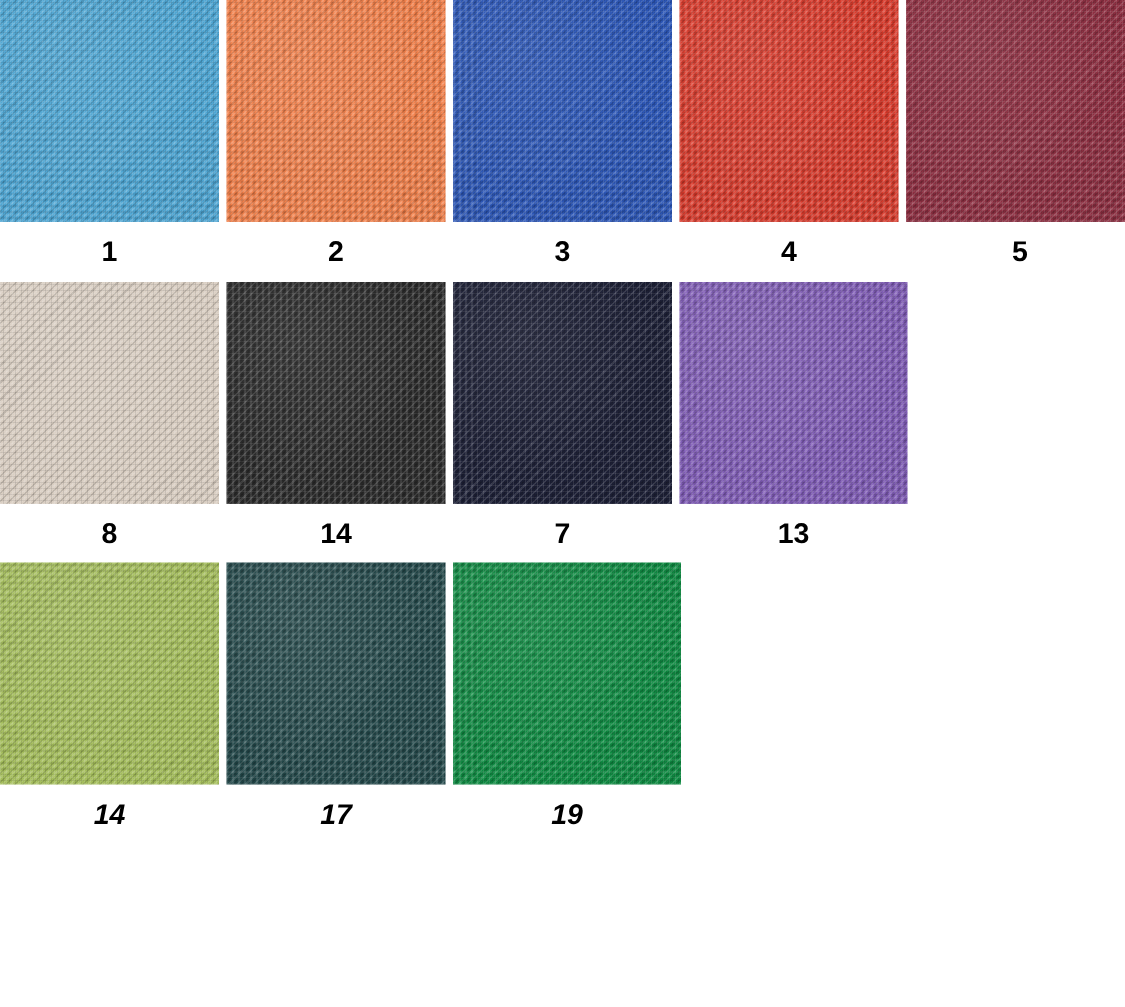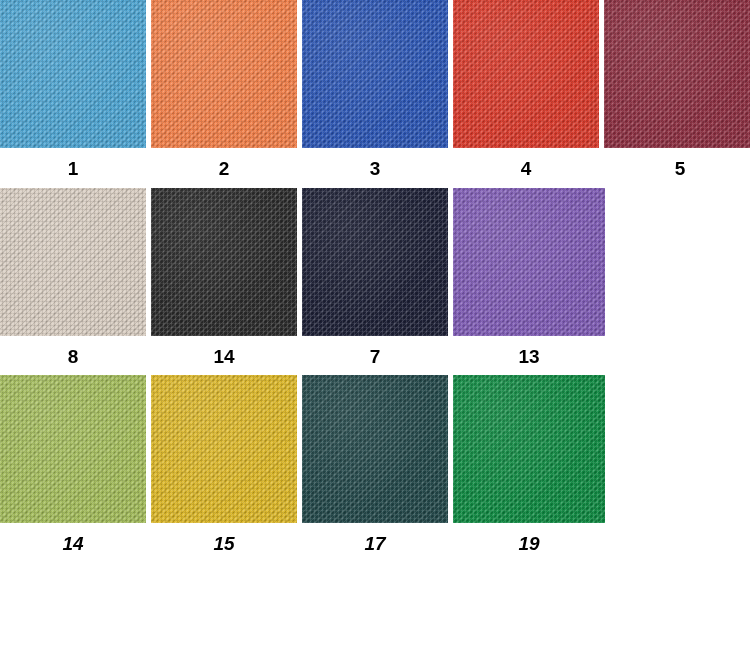--- a/index.html
+++ b/index.html
@@ -182,24 +182,20 @@
       <span class="swatch-label">13</span>
     </div>
   </div>
 
   <div class="swatch-row row-2">
     <div class="swatch-cell">
       <div class="swatch-chip" style="--c:#a4bd5c;"></div>
       <span class="swatch-label">14</span>
     </div>
     <div class="swatch-cell">
-      <div class="swatch-chip" style="--c:#ddb828;"></div>
-      <span class="swatch-label">15</span>
-    </div>
-    <div class="swatch-cell">
       <div class="swatch-chip" style="--c:#23484a;"></div>
       <span class="swatch-label">17</span>
     </div>
     <div class="swatch-cell">
       <div class="swatch-chip" style="--c:#0f8a42;"></div>
       <span class="swatch-label">19</span>
     </div>
   </div>
 
   <div class="board-footer-space"></div>

